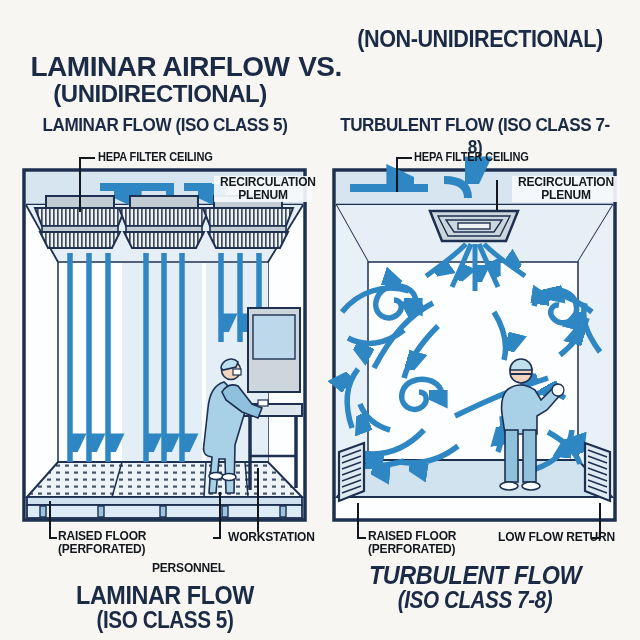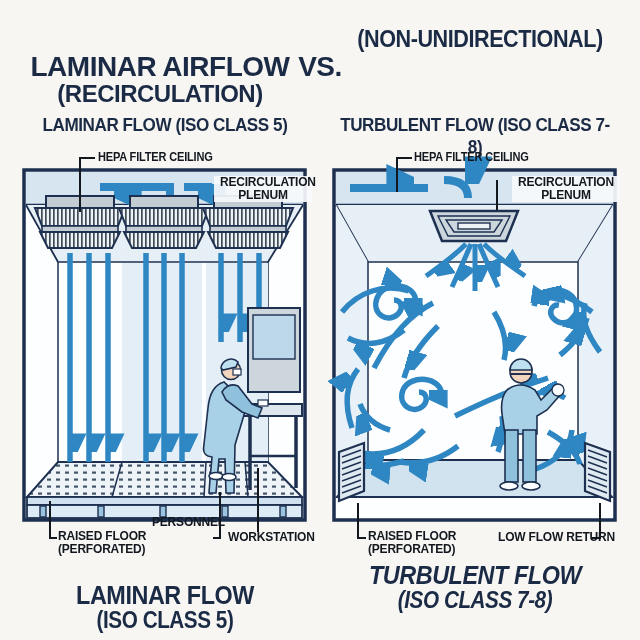--- a/index.html
+++ b/index.html
@@ -16,21 +16,21 @@
   svg{display:block;}
   .heading{font-weight:bold;font-size:19px;letter-spacing:-0.5px;text-align:center;}
   .caption1{font-weight:bold;font-size:26px;letter-spacing:-0.5px;text-align:center;line-height:1.0;}
   .caption2{font-weight:bold;font-size:23px;letter-spacing:-0.5px;text-align:center;line-height:1.1;}
 </style>
 </head>
 <body>
 
 <div class="abs ttl navy" style="left:14px;top:20px;width:292px;font-size:28px;margin-top:32px;">
   <div>LAMINAR AIRFLOW</div>
-  <div style="font-size:24px;">(RECIRCULATION)</div>
+  <div style="font-size:24px;">(UNIDIRECTIONAL)</div>
 </div>
 <div class="abs ttl navy" style="left:296px;top:52px;width:48px;font-size:28px;">VS.</div>
 <div class="abs ttl navy" style="left:332px;top:26px;width:296px;font-size:28px;">
   <div class="cond" style="font-size:24px;">(NON-UNIDIRECTIONAL)</div>
 </div>
 
 <div class="abs heading navy cond" style="left:14px;top:114px;width:302px;">LAMINAR FLOW (ISO CLASS 5)</div>
 <div class="abs heading navy cond" style="left:324px;top:114px;width:302px;">TURBULENT FLOW (ISO CLASS 7-8)</div>
 
 <svg class="abs" style="left:0;top:0;" width="640" height="640" viewBox="0 0 640 640">
@@ -248,21 +248,21 @@
 
 <div class="abs lbl ink condL" style="left:98px;top:151px;">HEPA FILTER CEILING</div>
 <div class="abs lbl ink lblbg" style="left:214px;top:176px;width:86px;text-align:center;">
   <div>RECIRCULATION</div>
   <div>PLENUM</div>
 </div>
 <div class="abs lbl ink" style="left:58px;top:530px;">
   <div>RAISED FLOOR</div>
   <div>(PERFORATED)</div>
 </div>
-<div class="abs lbl ink" style="left:152px;top:516px;">PERSONNEL</div>
+<div class="abs lbl ink" style="left:152px;top:562px;">PERSONNEL</div>
 <div class="abs lbl ink" style="left:228px;top:531px;">WORKSTATION</div>
 
 <div class="abs lbl ink condL" style="left:414px;top:151px;">HEPA FILTER CEILING</div>
 <div class="abs lbl ink lblbg" style="left:512px;top:176px;width:96px;text-align:center;">
   <div>RECIRCULATION</div>
   <div>PLENUM</div>
 </div>
 <div class="abs lbl ink" style="left:368px;top:530px;">
   <div>RAISED FLOOR</div>
   <div>(PERFORATED)</div>

